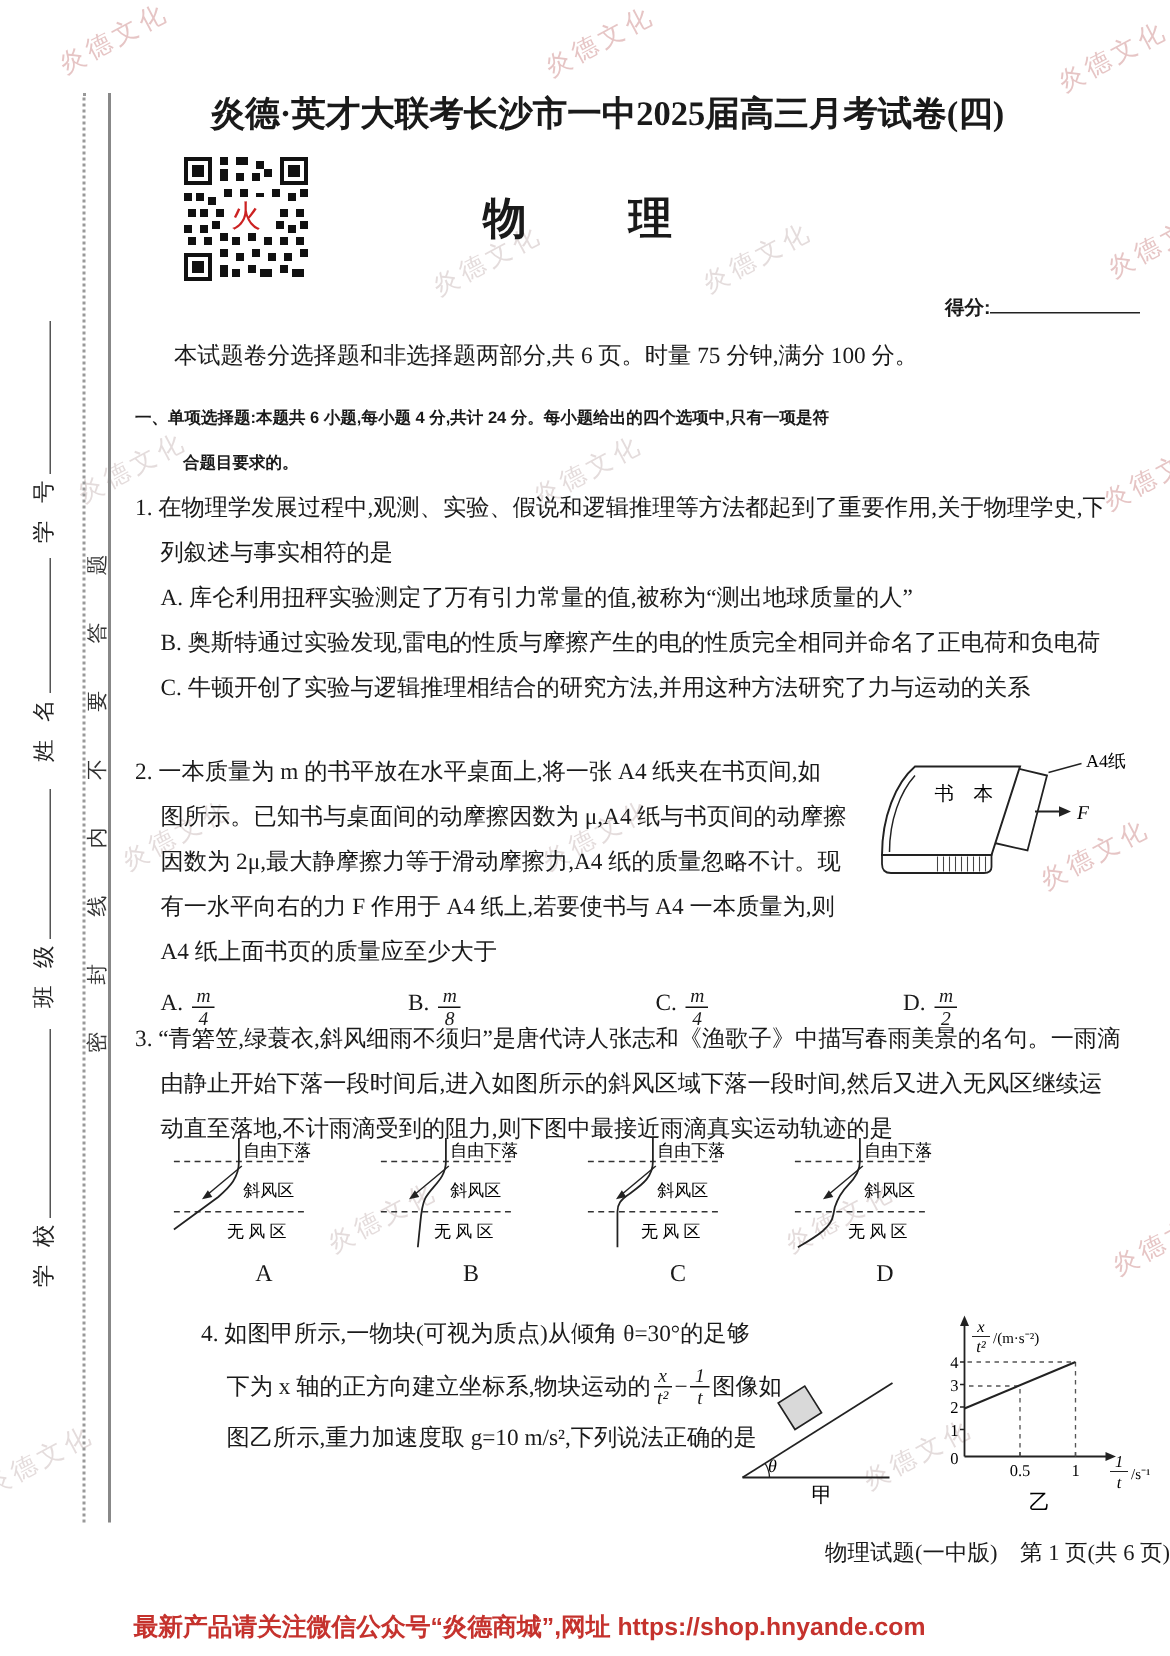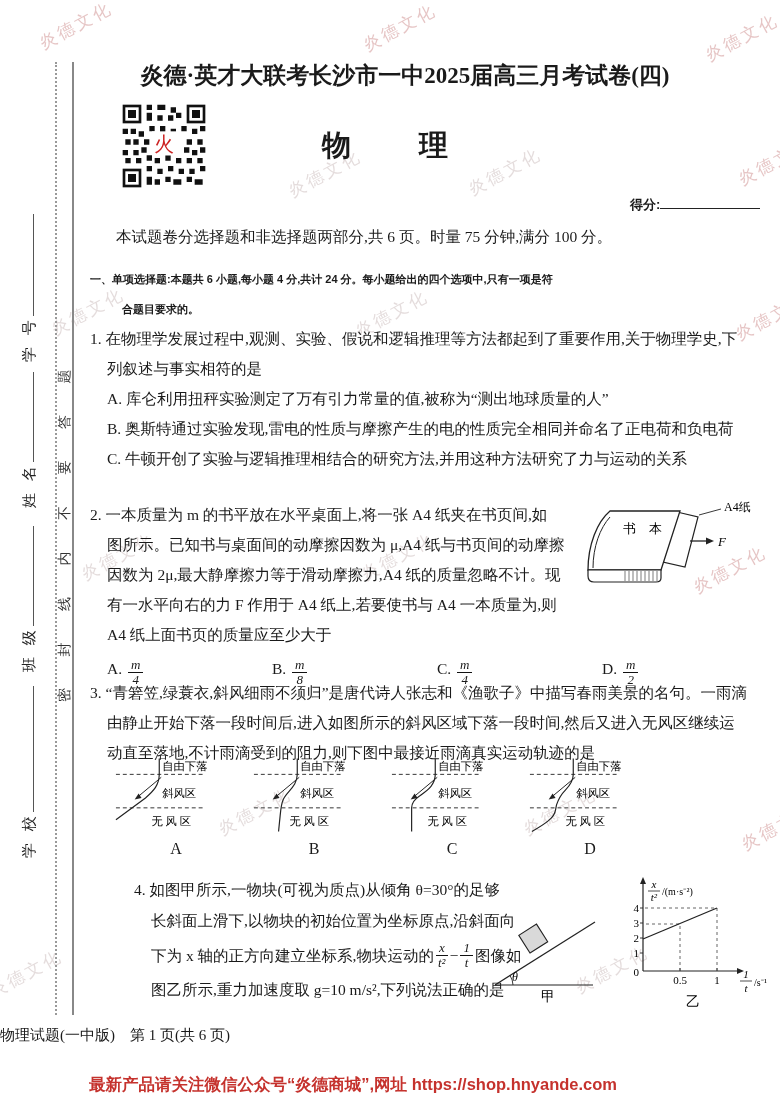--- a/index.html
+++ b/index.html
@@ -44,21 +44,21 @@
   .l3flex{display:flex;align-items:center;height:38px;white-space:nowrap;}
   .l3flex .frac{vertical-align:0;}
   
   .traj-row{position:absolute;left:112px;top:758px;display:flex;gap:10px;}
   .traj{width:128px;text-align:center;}
   .traj .letter{font-size:16px;margin-top:-2px;}
   svg text{font-family:"Liberation Serif",serif;}
   
   .fig{position:absolute;}
   
-  .footer{position:absolute;left:0;top:1026px;width:780px;text-align:left;font-size:15px;}
+  .footer{position:absolute;left:0;top:1026px;width:780px;text-align:right;font-size:15px;}
   .promo{position:absolute;left:0;top:1074px;width:706px;text-align:center;font-size:16.5px;
          font-weight:bold;color:#c5322d;font-family:"Liberation Sans",sans-serif;}
 </style>
 </head>
 <body>
 
 <div class="page">
 
   <div class="wm" style="left:36px;top:14px;">炎德文化</div>
   <div class="wm" style="left:360px;top:16px;">炎德文化</div>
@@ -232,21 +232,20 @@
         <text x="51" y="12" font-size="11.5">自由下落</text>
         <text x="51" y="39" font-size="11.5">斜风区</text>
         <text x="40" y="67" font-size="11.5">无 风 区</text>
       </svg>
       <div class="letter">D</div>
     </div>
   </div>
 
   <div class="q" style="left:90px;top:874px;width:410px;line-height:31px;margin-left:44px;">
     <div class="ln">4. 如图甲所示,一物块(可视为质点)从倾角 θ=30°的足够</div>
-    <div class="ln ind1">长斜面上滑下,以物块的初始位置为坐标原点,沿斜面向</div>
     <div class="l3flex ind1">
       <span>下为 x 轴的正方向建立坐标系,物块运动的</span>
       <span class="frac">
           <span class="fn">x</span>
           <span class="fd">t²</span>
         </span>
       <span>−</span>
       <span class="frac">
           <span class="fn">1</span>
           <span class="fd">t</span>

